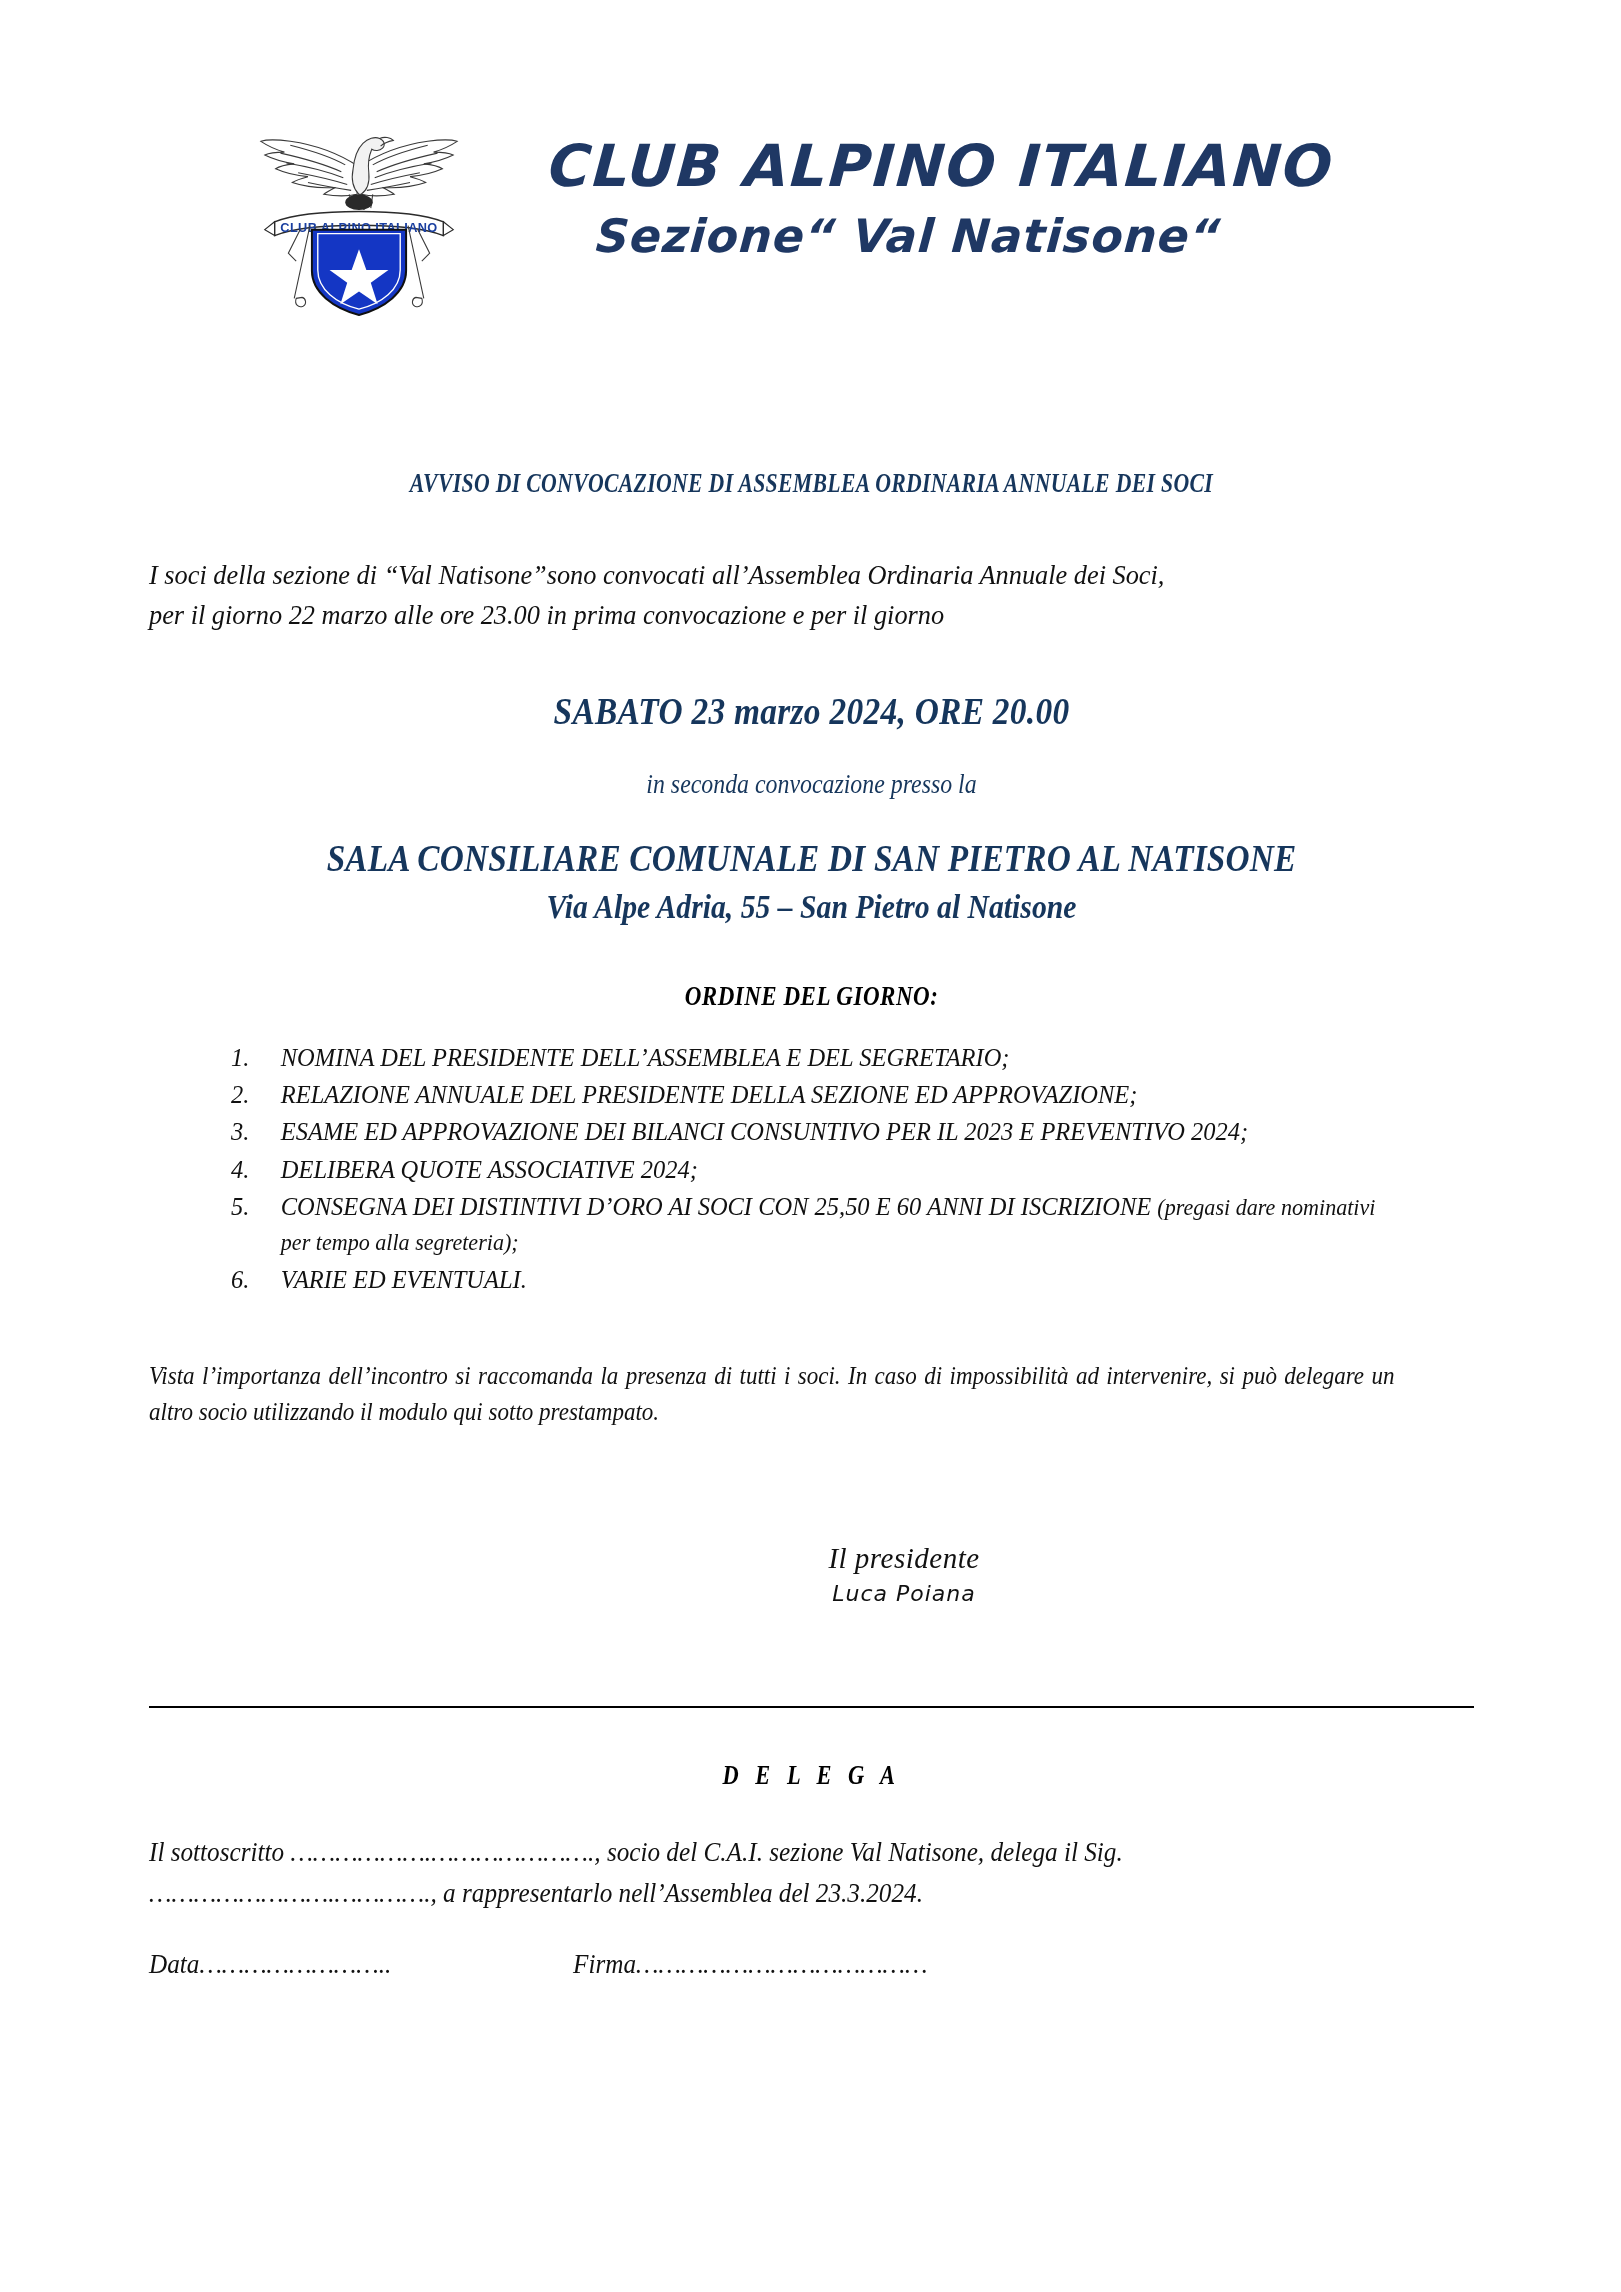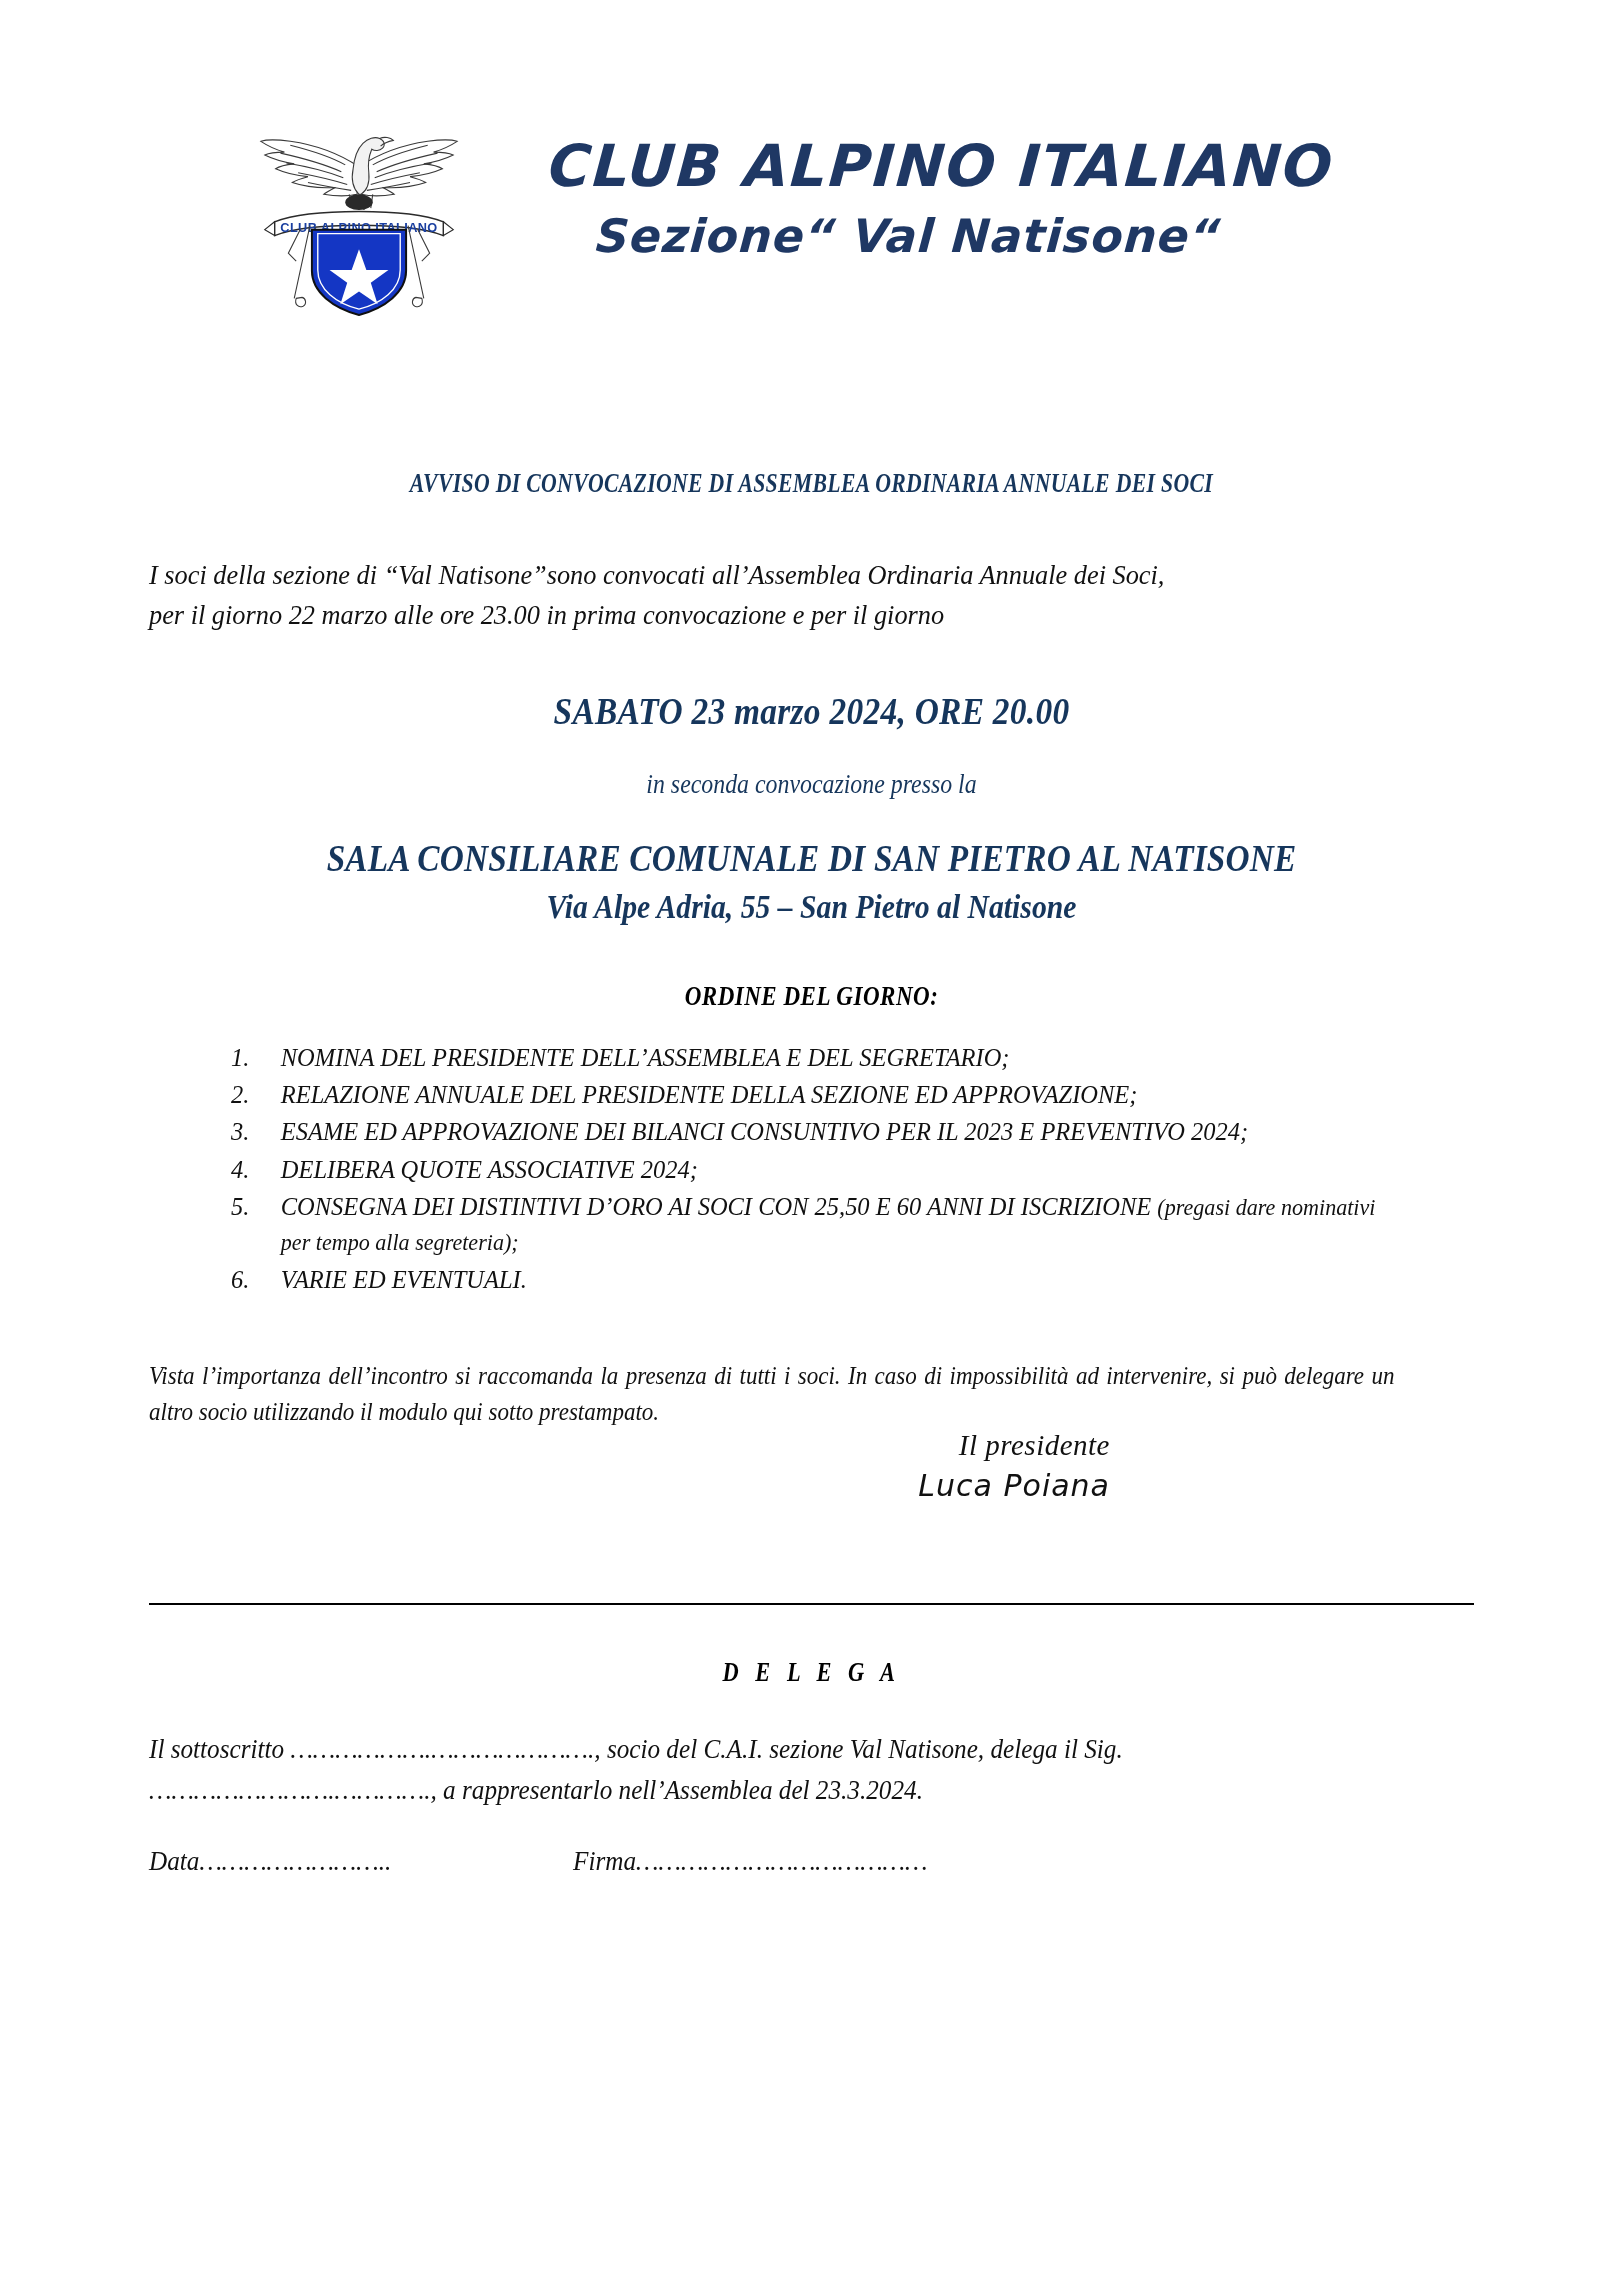--- a/index.html
+++ b/index.html
@@ -219,36 +219,37 @@
     font-style: italic;
     font-size: 24.5px;
     line-height: 1.45;
     color: #111111;
     text-align: justify;
     transform: scaleX(0.94);
     transform-origin: left top;
   }
 
   .signature-block {
-    text-align: right;
+    margin-top: 113px;
+    text-align: center;
     margin-left: 549px;
     width: 412px;
   }
   .sig-role {
     font-family: "Liberation Serif", serif;
     font-style: italic;
     font-size: 29px;
     color: #111111;
     letter-spacing: 0.5px;
   }
   .sig-name {
     margin-top: 5.9px;
     font-family: "DejaVu Sans", sans-serif;
     font-style: italic;
-    font-size: 30px;
+    font-size: 22px;
     color: #111111;
     letter-spacing: 1px;
   }
 
   .divider {
     margin-top: 100px;
     border: none;
     border-top: 2.9px solid #000000;
     width: 100%;
   }

